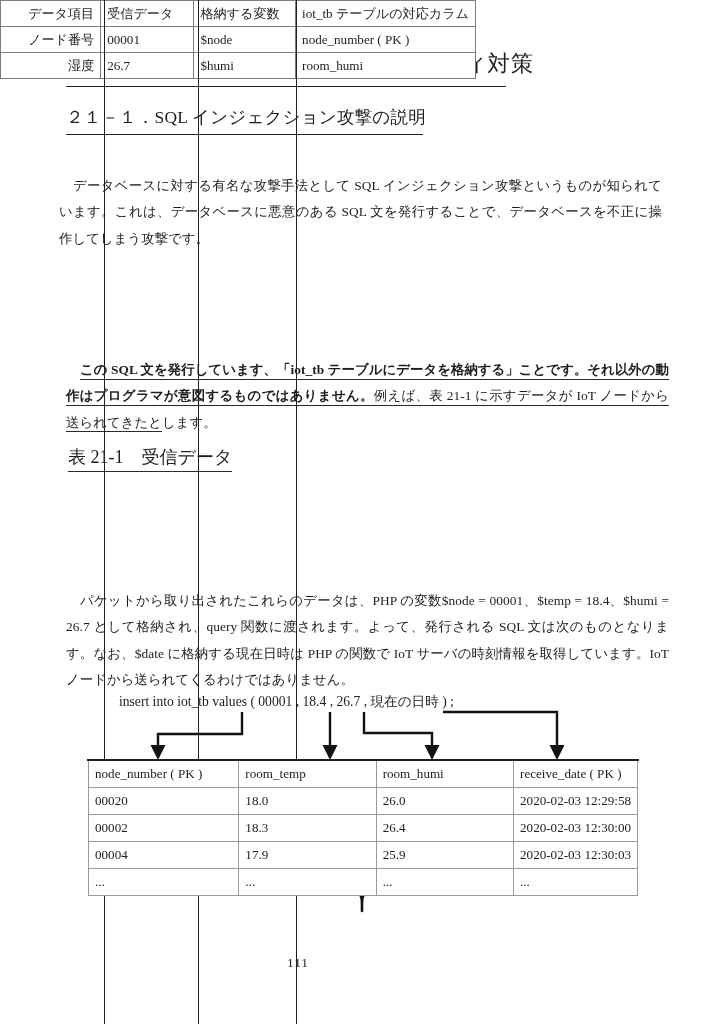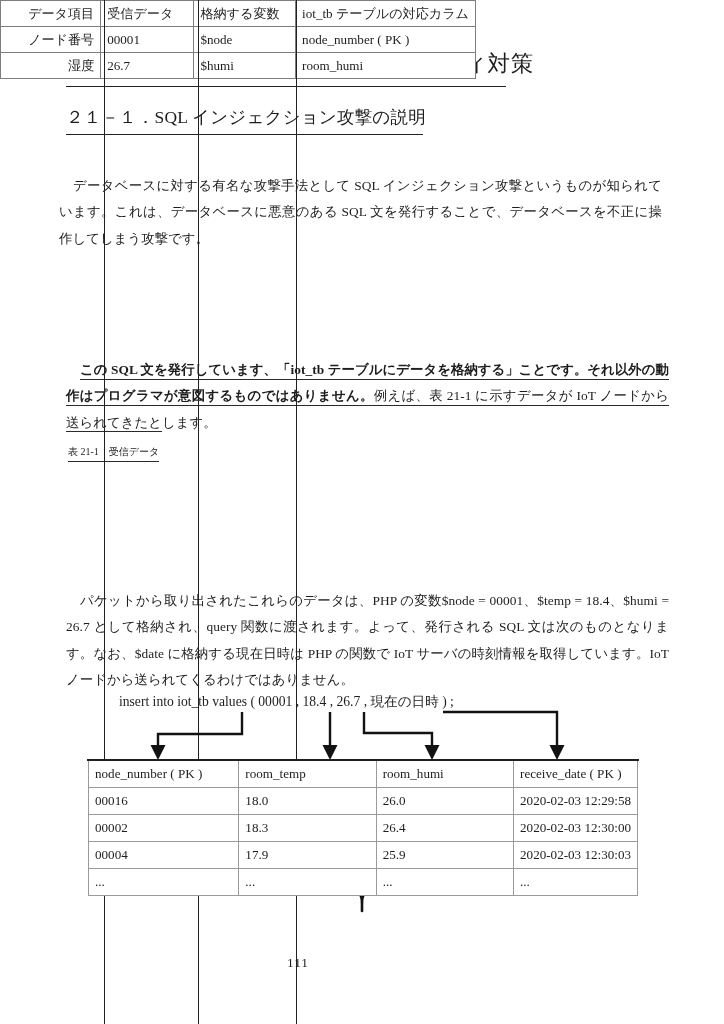--- a/index.html
+++ b/index.html
@@ -44,21 +44,21 @@
     font-size:13.6px;
     white-space:nowrap;
   }
 
   .emph { font-weight:bold; }
   .ul-run { border-bottom:1px solid #2a2a2a; padding-bottom:1.5px; }
 
   
   .tbl-caption {
     position:absolute;
-    font-size:10px;
+    font-size:18px;
     border-bottom:1px solid #2b2b2b;
     padding-bottom:2px;
     white-space:nowrap;
   }
   table.grid {
     position:absolute;
     border-collapse:collapse;
     font-size:13.1px;
     background:#fff;
   }
@@ -190,21 +190,21 @@
   <div id="iot-table">
     <table class="grid">
       <tbody>
         <tr>
           <td>node_number ( PK )</td>
           <td>room_temp</td>
           <td>room_humi</td>
           <td>receive_date ( PK )</td>
         </tr>
         <tr>
-          <td>00016</td>
+          <td>00020</td>
           <td>18.0</td>
           <td>26.0</td>
           <td>2020-02-03 12:29:58</td>
         </tr>
         <tr>
           <td>00002</td>
           <td>18.3</td>
           <td>26.4</td>
           <td>2020-02-03 12:30:00</td>
         </tr>

